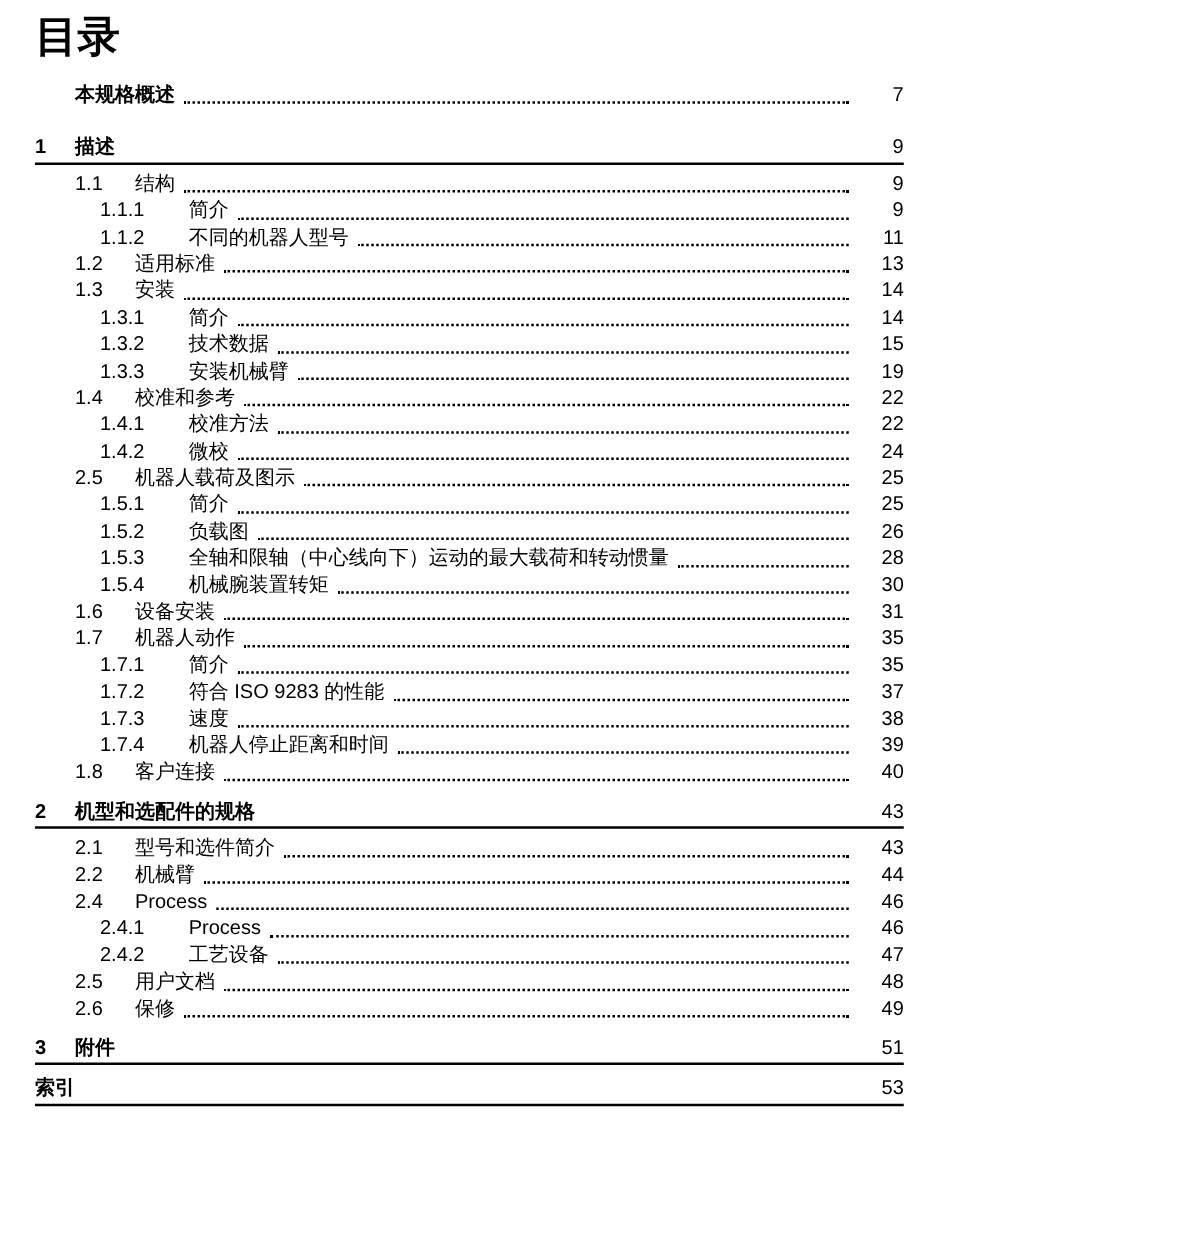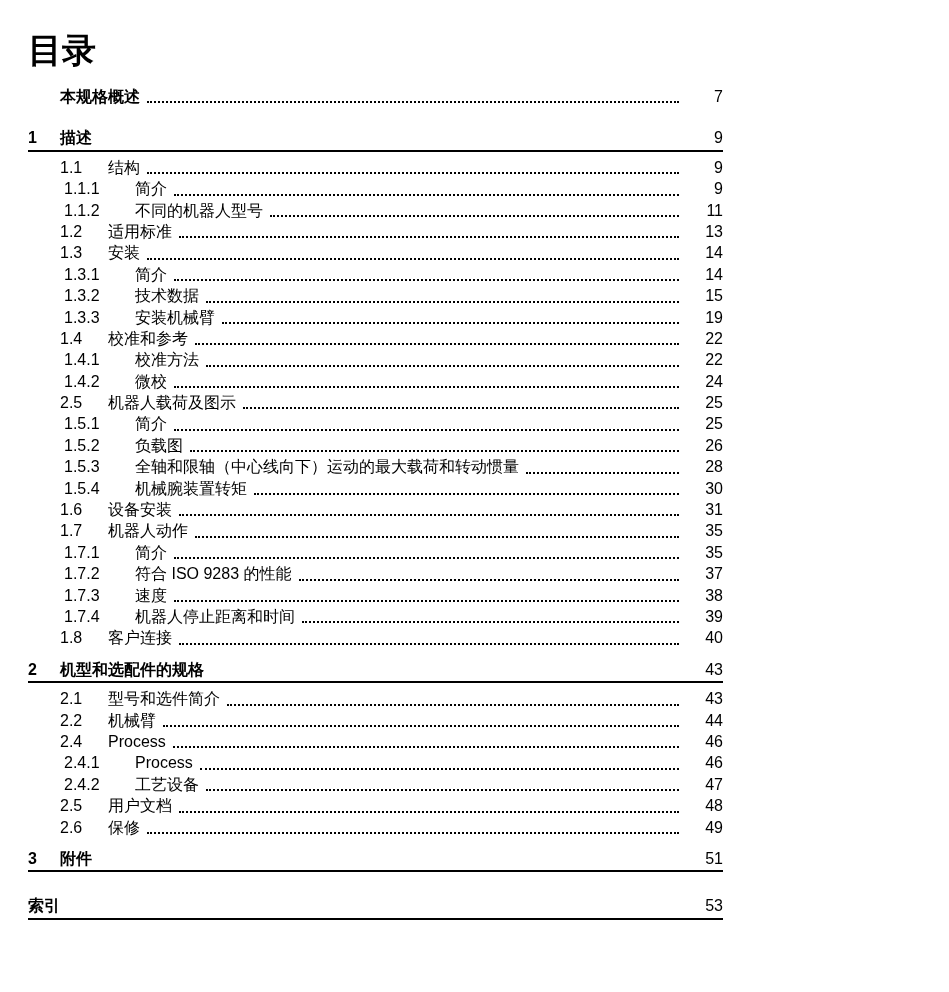--- a/index.html
+++ b/index.html
@@ -2,48 +2,48 @@
 <html><head>
 <meta charset="utf-8">
 <style>
   html,body { margin:0; padding:0; }
   body {
     width:949px; height:992px;
     background:#ffffff; color:#000000;
     font-family:"Liberation Sans", sans-serif;
     overflow:hidden;
   }
-  .page { box-sizing:border-box; width:754px; height:992px; padding:28px 31px 0 28px; }
+  .page { box-sizing:border-box; width:754px; height:992px; padding:8px 31px 0 28px; }
   h1.doc-title {
     font-size:34px; line-height:44px; margin:0 0 14px 0; font-weight:bold;
   }
   .row {
     display:flex; align-items:center;
     height:21.4px; line-height:21.4px; font-size:16px;
     white-space:nowrap;
   }
   .num { flex:none; }
   .l1 .ttl { margin-left:32px; font-weight:bold; }
   .l2 .num { margin-left:32px; width:48px; }
-  .l3 .num { margin-left:36px; width:71px; }
+  .l3 .num { margin-left:52px; width:71px; }
   .ttl { flex:none; }
   .dots {
     flex:1 1 auto; min-width:8px; height:0;
     align-self:flex-end; margin:0 16px 4px 7px;
     border-bottom:2px dotted #000;
   }
   .pg { flex:none; min-width:28px; text-align:right; }
   .heading-block { margin-top:10px; }
   .heading-block.first { margin-top:20px; }
   .hrow { font-weight:bold; }
   .hrow .pg { font-weight:normal; }
   .hnum { flex:none; width:32px; }
   .hfill { flex:1 1 auto; }
   .rule { border-top:2px solid #000; margin:1px 0 5px 0; }
-  .index-block { margin-top:23px; }
+  .index-block { margin-top:8px; }
   .index-block .ttl { font-weight:bold; }
 </style>
 </head>
 <body>
 
 <div class="page">
   <h1 class="doc-title">目录</h1>
   <div id="toc-list">
       <div class="row l1">
         <span class="ttl">本规格概述</span>

